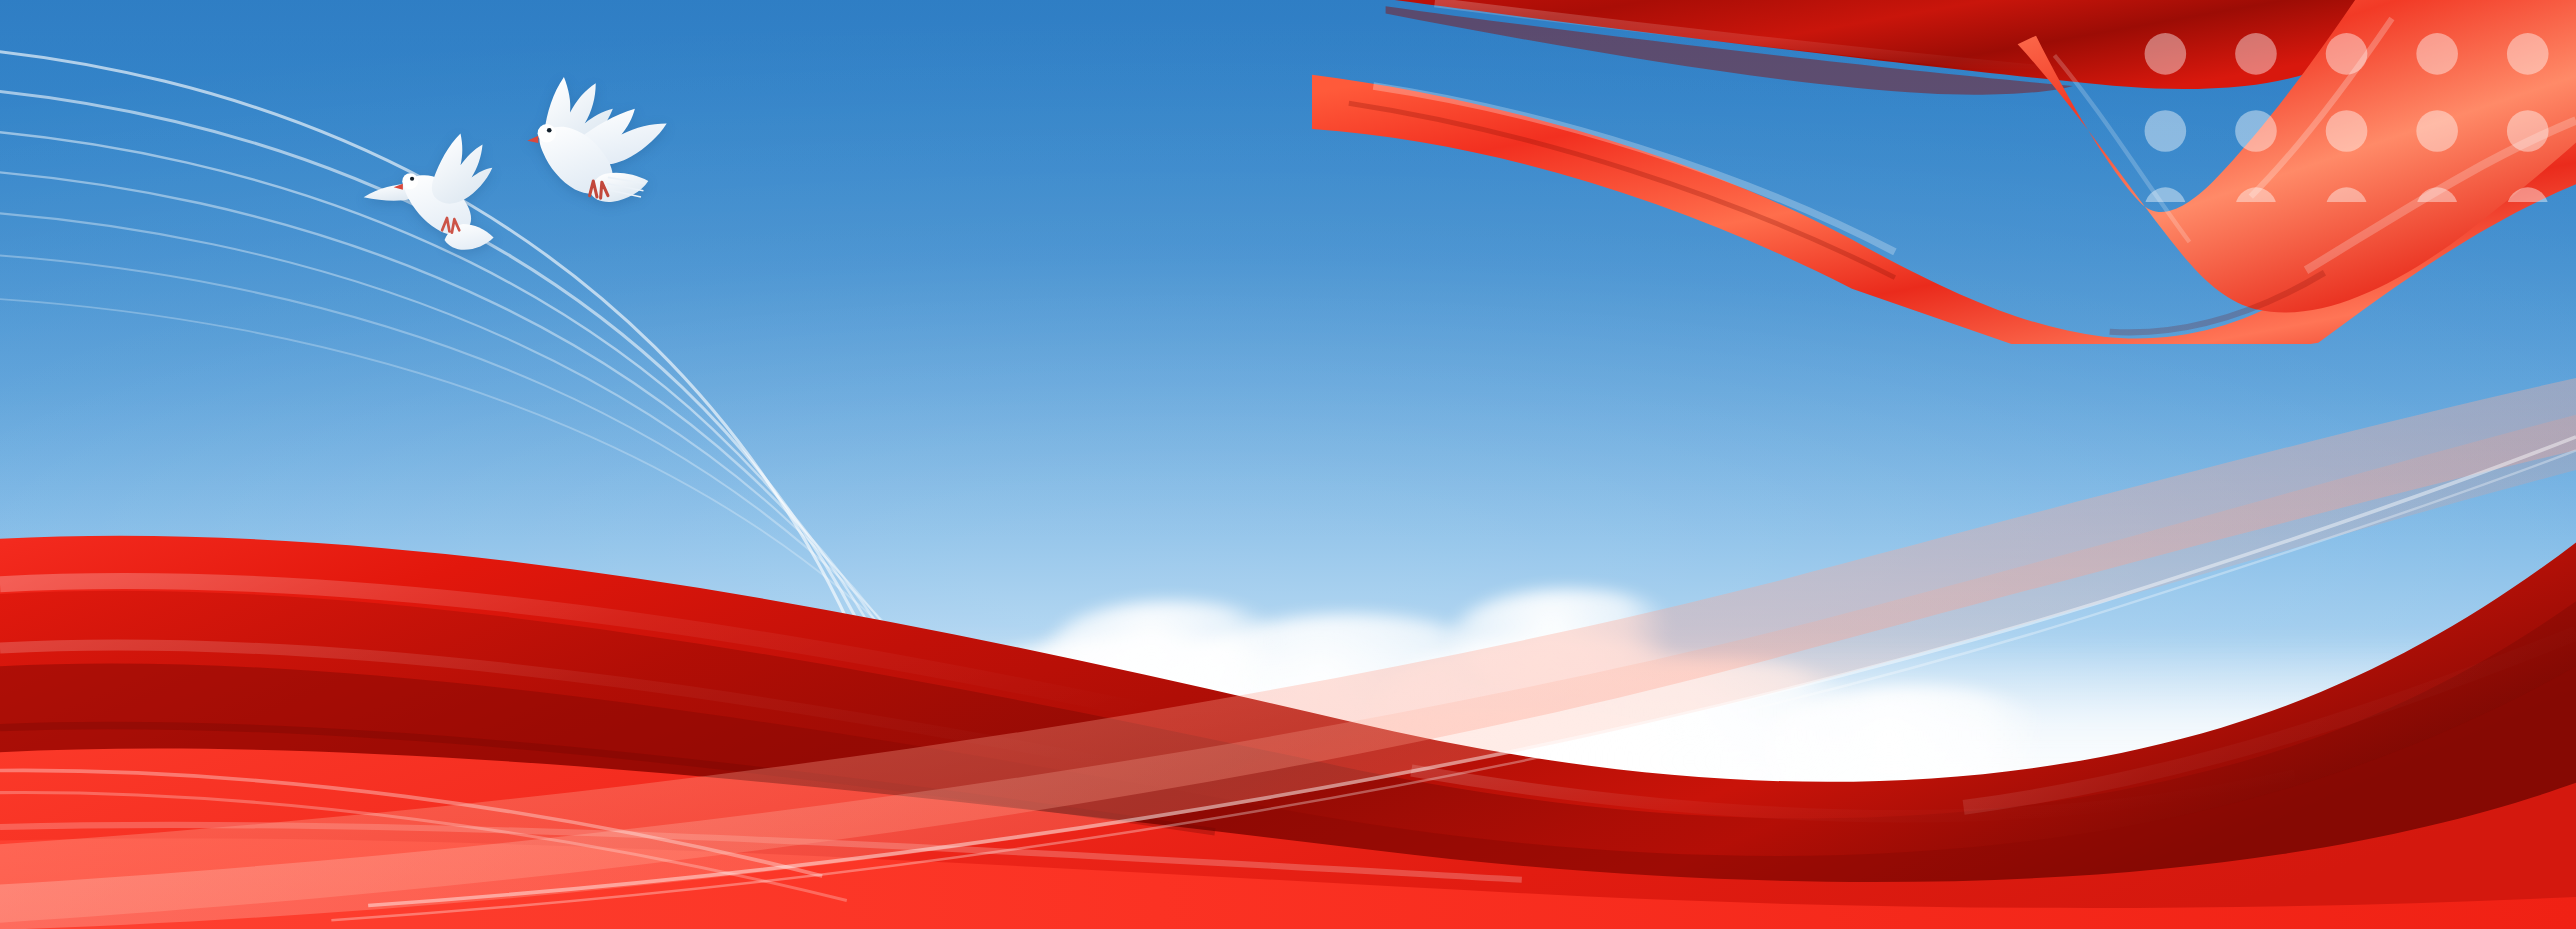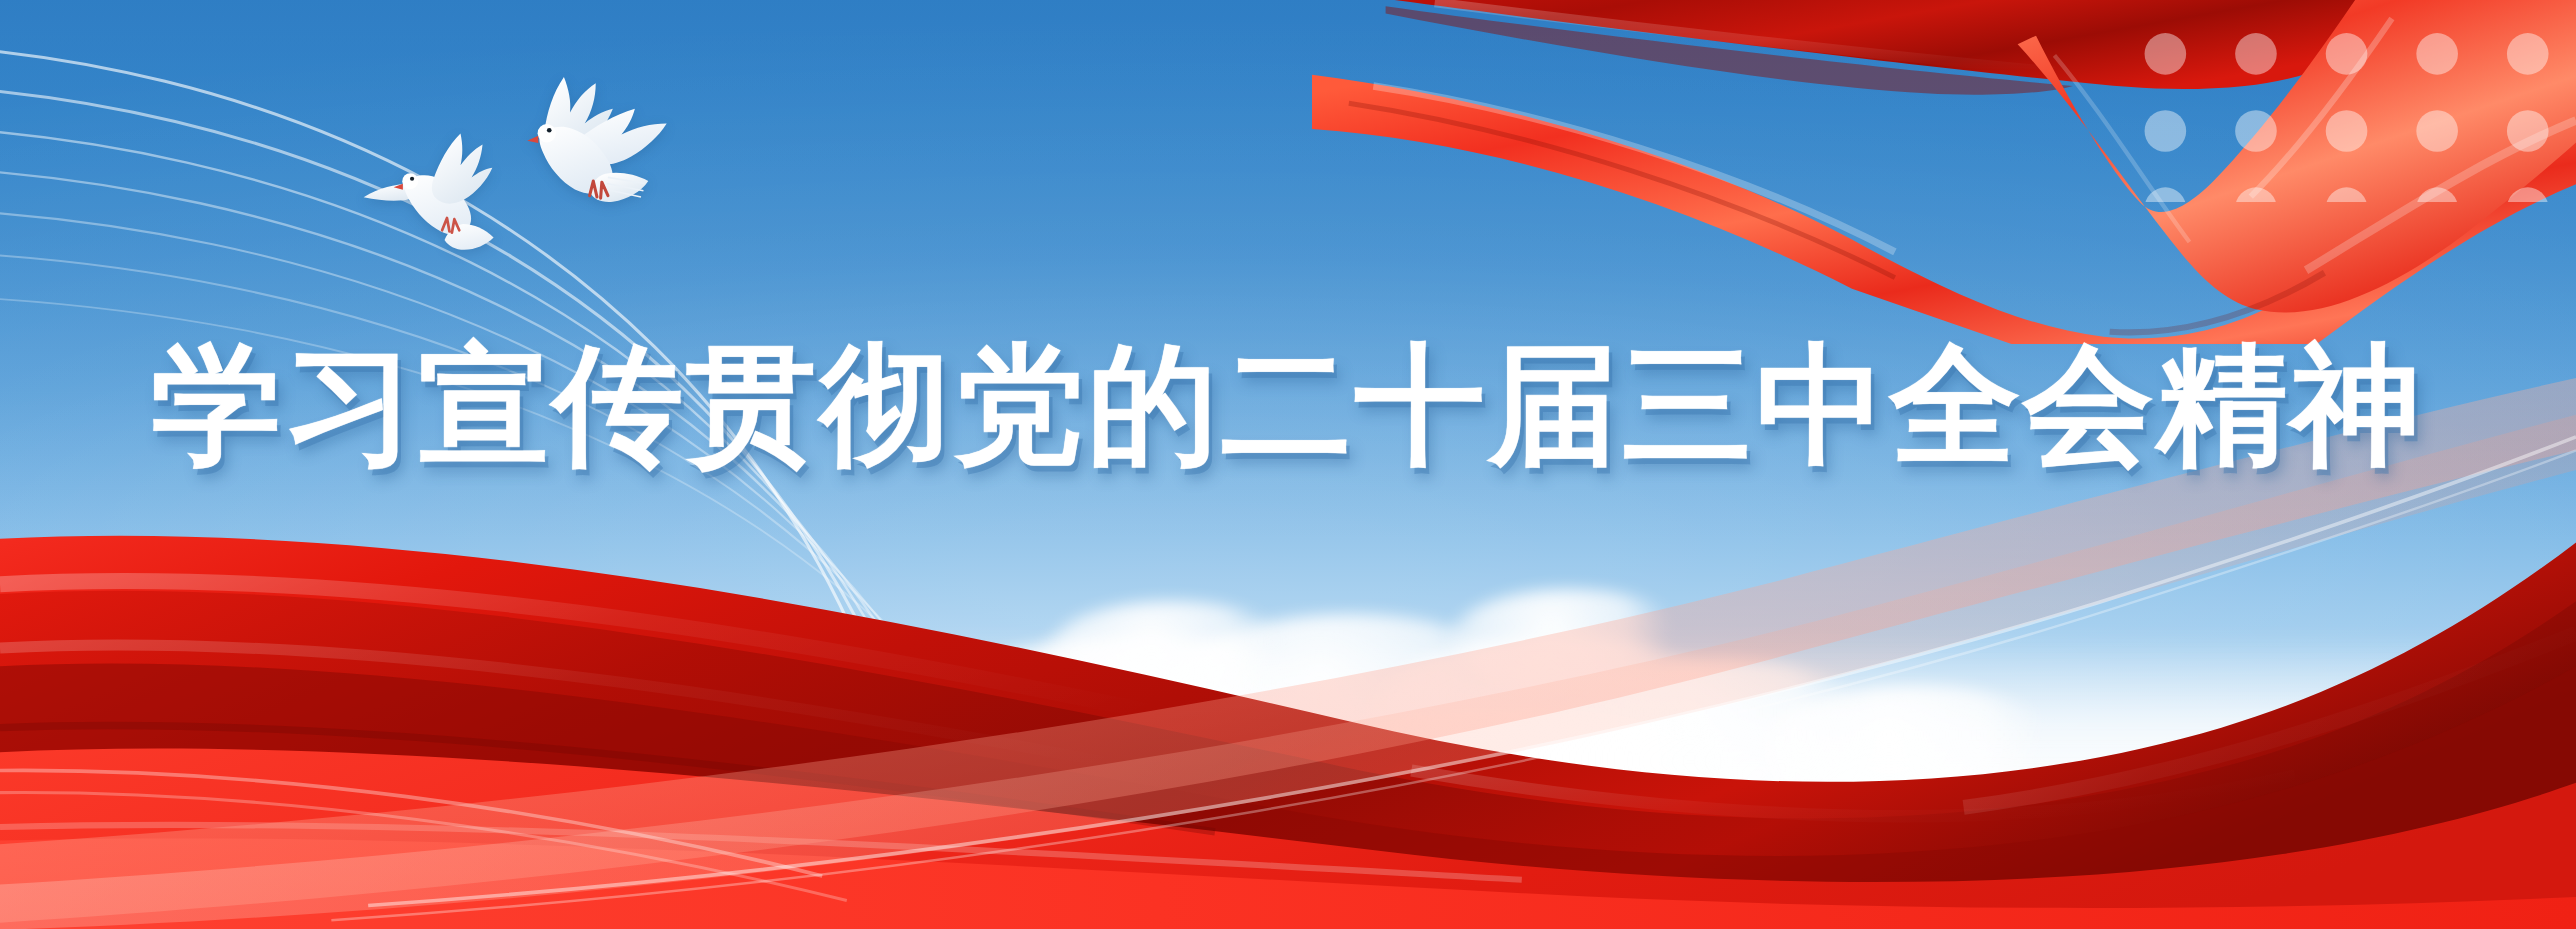--- a/index.html
+++ b/index.html
@@ -336,18 +336,15 @@
              L 4198 118 C 3820 206 3380 326 2880 460 C 1980 700 900 830 0 888 Z" fill="url(#sv)"></path>
     <path d="M0 826 C 900 772 2040 630 2960 396 C 3460 266 3860 148 4198 60
              L 4198 150 C 3860 240 3440 366 2940 500 C 2020 740 900 870 0 900 Z" fill="url(#sv2)"></path>
     <path d="M600 860 C 1600 790 2600 620 3420 366 C 3760 258 4020 166 4198 96" stroke="#ffffff" stroke-width="6" fill="none" opacity="0.45"></path>
     <path d="M540 884 C 1560 816 2580 644 3400 390 C 3740 282 4010 190 4198 118" stroke="#ffffff" stroke-width="4" fill="none" opacity="0.32"></path>
 
     <path d="M0 640 C 420 636 900 700 1340 812" stroke="#ffffff" stroke-width="6" fill="none" opacity="0.34"></path>
     <path d="M0 676 C 430 672 920 738 1380 852" stroke="#ffffff" stroke-width="5" fill="none" opacity="0.26"></path>
   </svg>
 
-  <div class="title-wrap">
-    <span class="title">学习宣传贯彻党的二十届三中全会精神</span>
-  </div>
 
 </div>
 
 
 </body></html>

